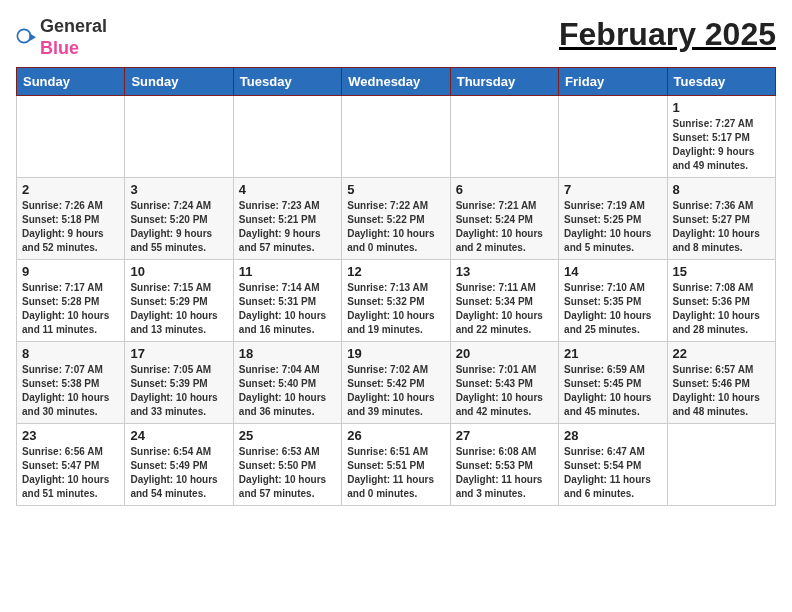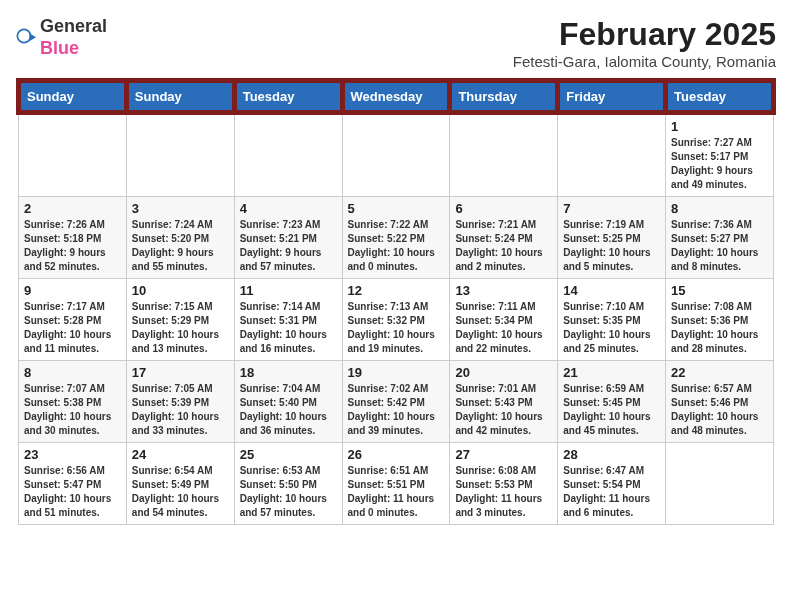--- a/index.html
+++ b/index.html
@@ -27,20 +27,21 @@
       line-height: 1.2;
     }
     .logo-general { color: #333; margin-top: 16px; }
     .logo-blue { color: #ec4899; }
     .logo-icon {
       width: 20px;
       height: 20px;
     }
     .title-area {
       text-align: right;
+      text-decoration: underline;
     }
     .month-title {
       font-size: 32px;
       font-weight: bold;
       color: #222;
     }
     .location-title {
       font-size: 15px;
       color: #444;
     }
@@ -49,21 +50,21 @@
       border-collapse: collapse;
       border: 1px solid #ccc;
     }
     .calendar th {
       background-color: #2a6ebb;
       color: #fff;
       font-size: 13px;
       font-weight: bold;
       padding: 6px 6px;
       text-align: left;
-      border: 5px solid #7f1d1d;
+      border: 1px solid #7f1d1d;
     }
     .calendar td {
       width: 108px;
       min-height: 80px;
       vertical-align: top;
       padding: 4px 5px;
       font-size: 10.5px;
       color: #222;
       border: 1px solid #ccc;
       background: #fff;
@@ -96,21 +97,20 @@
       <circle cx="12" cy="12" r="10" fill="none" stroke="#2a6ebb" stroke-width="2.5"></circle>
       <polygon points="20,8 30,14 20,20" fill="#2a6ebb"></polygon>
     </svg>
     <div class="logo-text">
       <span class="logo-general">General</span><br>
       <span class="logo-blue">Blue</span>
     </div>
   </div>
   <div class="title-area">
     <div class="month-title">February 2025</div>
-    <div class="location-title">Fetesti-Gara, Ialomita County, Romania</div>
   </div>
 </div>
 
 <table class="calendar">
   <thead>
     <tr>
     <th>Sunday</th>
         <th>Sunday</th>
         <th>Tuesday</th>
         <th>Wednesday</th>

